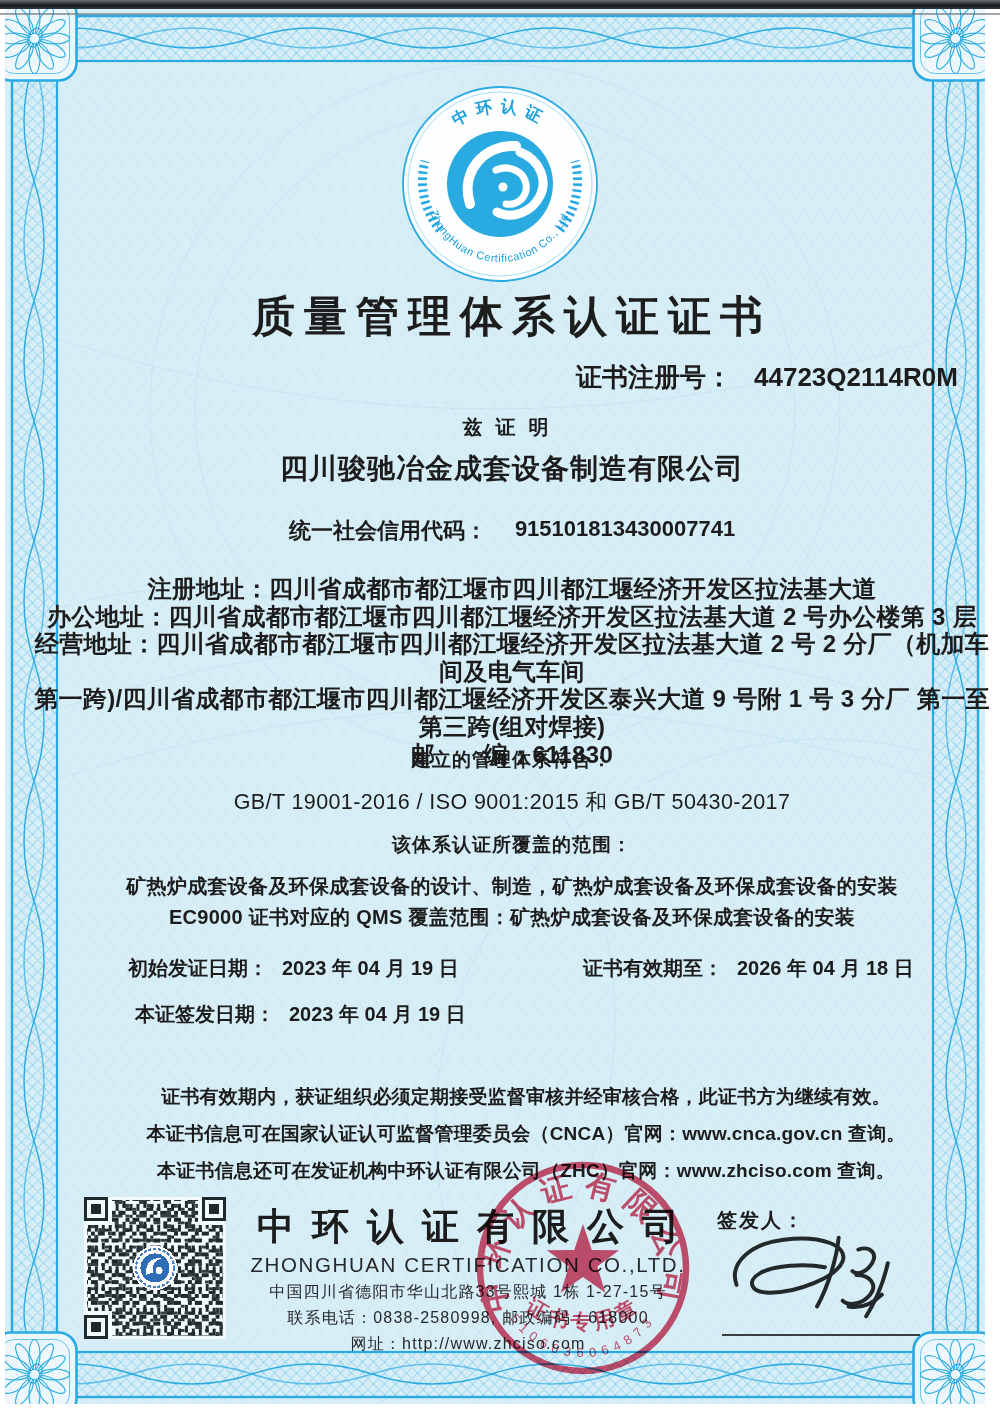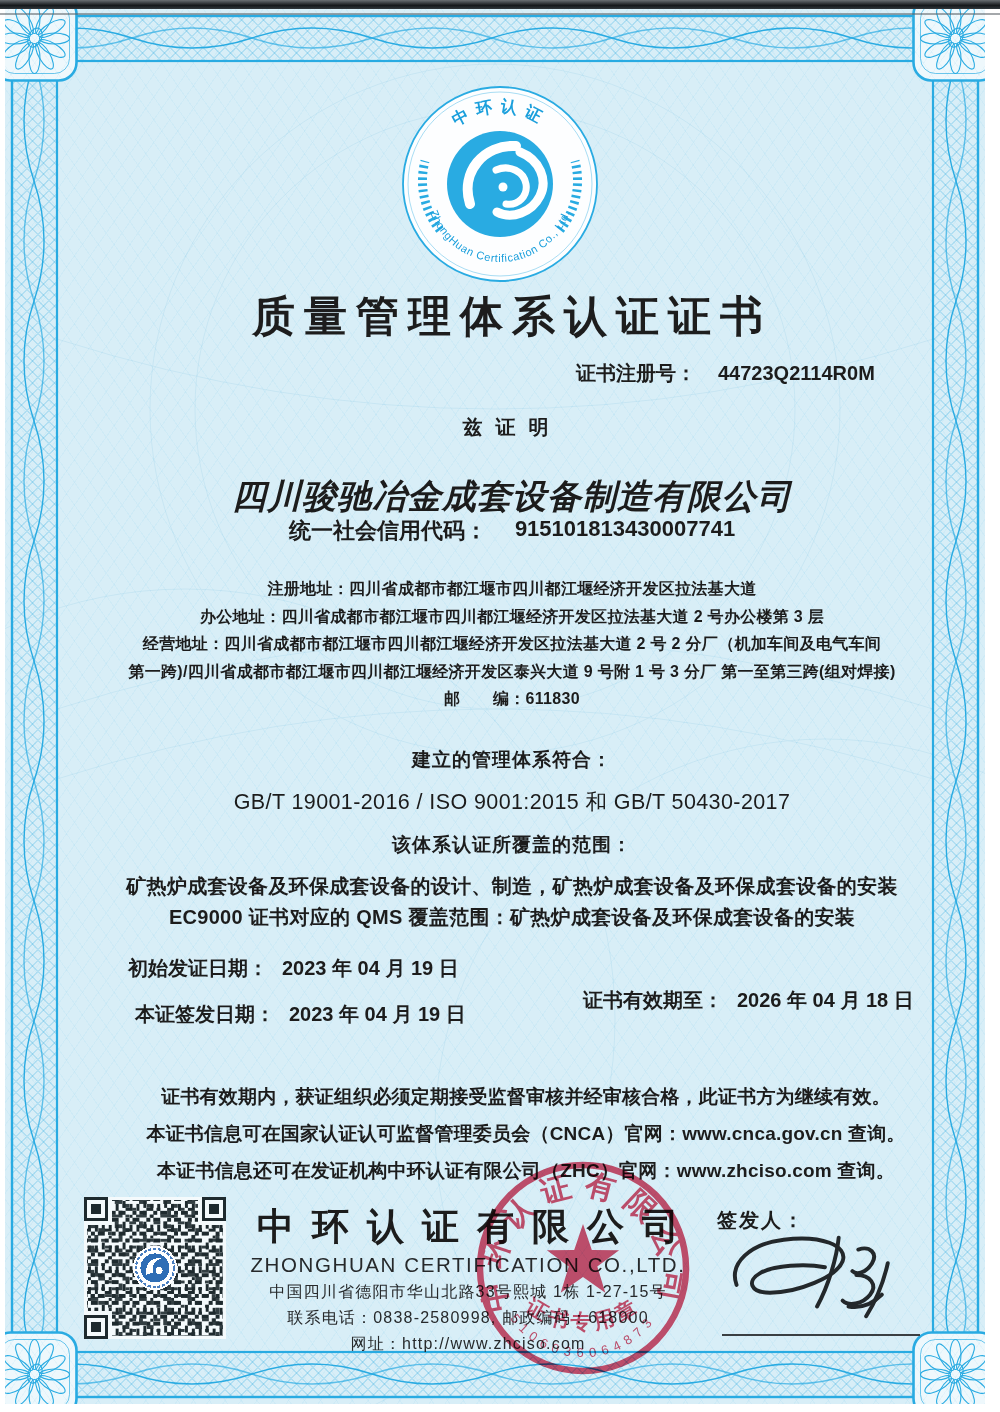--- a/index.html
+++ b/index.html
@@ -11,33 +11,33 @@
   .cert{position:absolute;left:5px;right:15px;top:9px;bottom:8px;background:#d8eef7;}
   .cert::after{content:"";position:absolute;inset:0;pointer-events:none;
     background:
       repeating-linear-gradient(55deg,rgba(41,171,226,.055) 0 1px,transparent 1px 13px),
       repeating-linear-gradient(-55deg,rgba(41,171,226,.055) 0 1px,transparent 1px 13px);}
   .border-svg{position:absolute;inset:0;width:100%;height:100%;}
   .abs{position:absolute;}
   .ctr{left:0;right:0;text-align:center;margin-left:24px;}
   .logo{left:400px;top:84px;width:200px;height:200px;}
   .title{top:288px;font-size:43px;font-weight:700;letter-spacing:9px;color:#1d1d1d;}
-  .reg{left:576px;top:360px;font-size:20px;font-weight:700;white-space:nowrap;}
+  .reg{left:576px;top:360px;font-size:26px;font-weight:700;white-space:nowrap;}
   .reg .val{margin-left:22px;}
   .certify{top:414px;font-size:20px;font-weight:700;letter-spacing:13px;}
-  .company{top:474px;font-size:34px;font-weight:700;letter-spacing:1px;font-style:italic;}
+  .company{top:450px;font-size:28px;font-weight:700;letter-spacing:1px;}
   .credit{top:516px;font-size:22px;font-weight:700;display:flex;justify-content:center;gap:28px;}
-  .address{top:575px;font-size:16px;font-weight:700;line-height:27.6px;letter-spacing:.3px;}
+  .address{top:575px;font-size:24px;font-weight:700;line-height:27.6px;letter-spacing:.3px;}
   .sys-label{top:747px;font-size:19px;font-weight:700;letter-spacing:1px;}
   .standards{top:787px;font-size:21.5px;font-weight:400;letter-spacing:.4px;}
   .scope-label{top:832px;font-size:19px;font-weight:700;letter-spacing:1px;}
   .scope{top:871px;font-size:20px;font-weight:700;line-height:31px;letter-spacing:.3px;}
   .date-row{font-size:20px;font-weight:700;white-space:nowrap;}
   .d1{left:128px;top:955px;}
-  .d2{left:583px;top:955px;margin-top:32px;}
+  .d2{left:583px;top:955px;}
   .d3{left:135px;top:1001px;}
   .date-row .val{margin-left:14px;}
   .notes{top:1078px;font-size:19px;font-weight:700;line-height:37px;letter-spacing:.2px;padding-left:28px;}
   .qr{left:84px;top:1197px;width:142px;height:142px;}
   .issuer{left:222px;top:1202px;width:492px;text-align:center;}
   .issuer-cn{font-size:37px;font-weight:700;letter-spacing:18px;white-space:nowrap;text-indent:18px;}
   .issuer-en{font-size:20.5px;font-weight:500;letter-spacing:1.6px;margin-top:1px;color:#26292b;}
   .issuer-line{font-size:16px;font-weight:400;letter-spacing:1.2px;margin-top:5px;color:#26292b;}
   .signer{left:717px;top:1207px;font-size:20px;font-weight:700;letter-spacing:2px;}
   .signature{left:722px;top:1224px;width:198px;height:110px;border-bottom:2px solid #3a3f42;}

